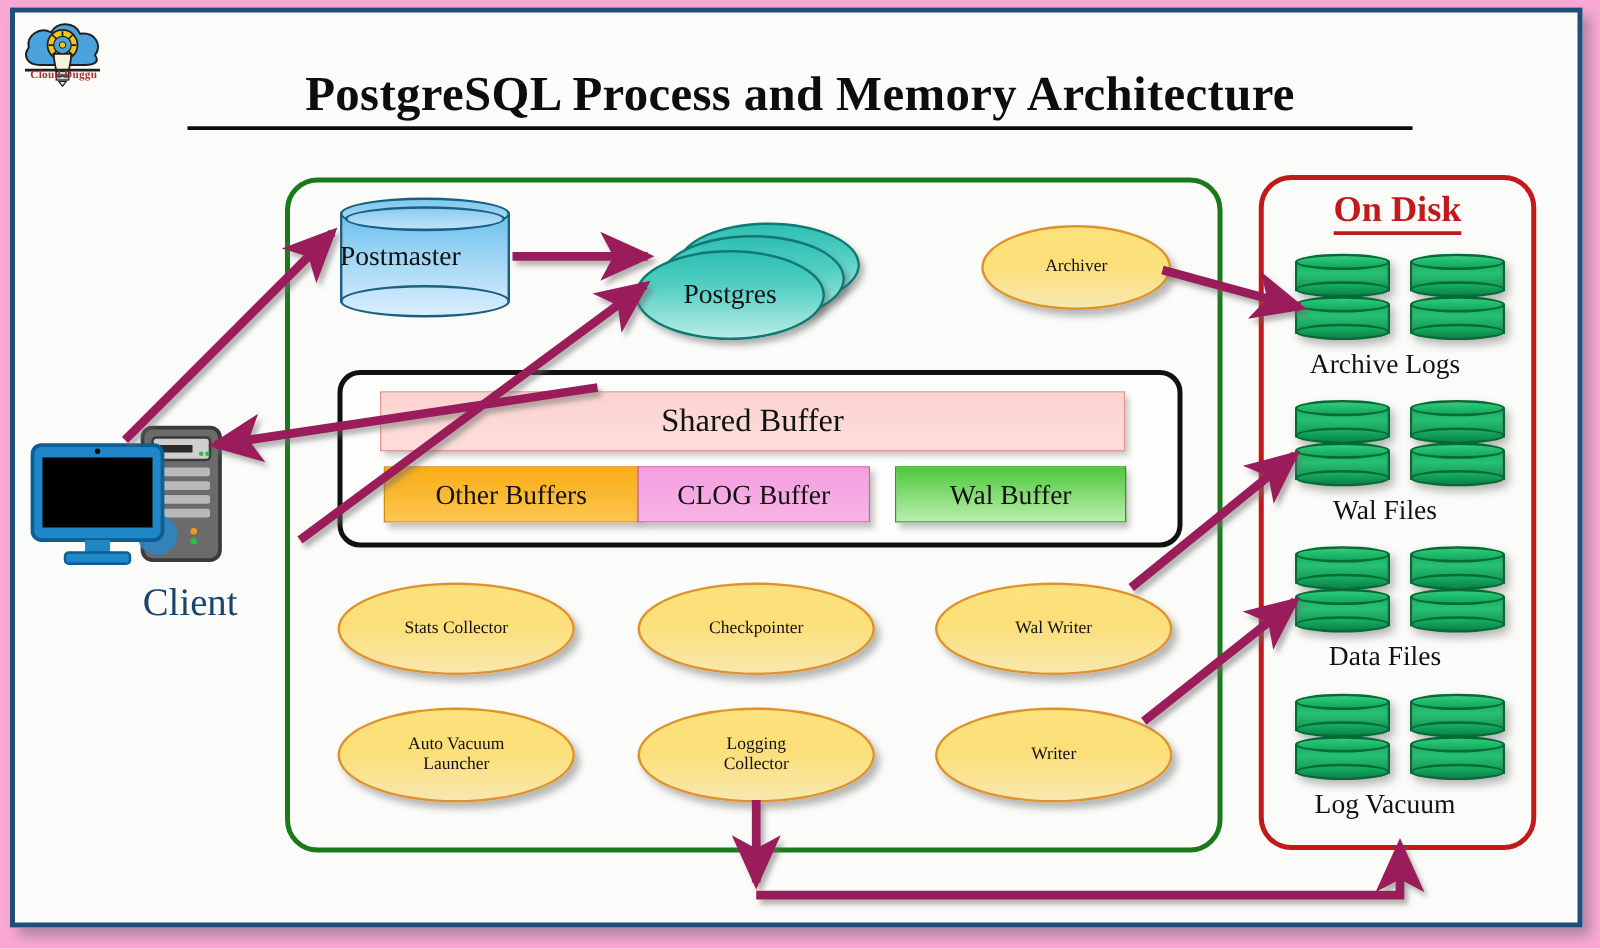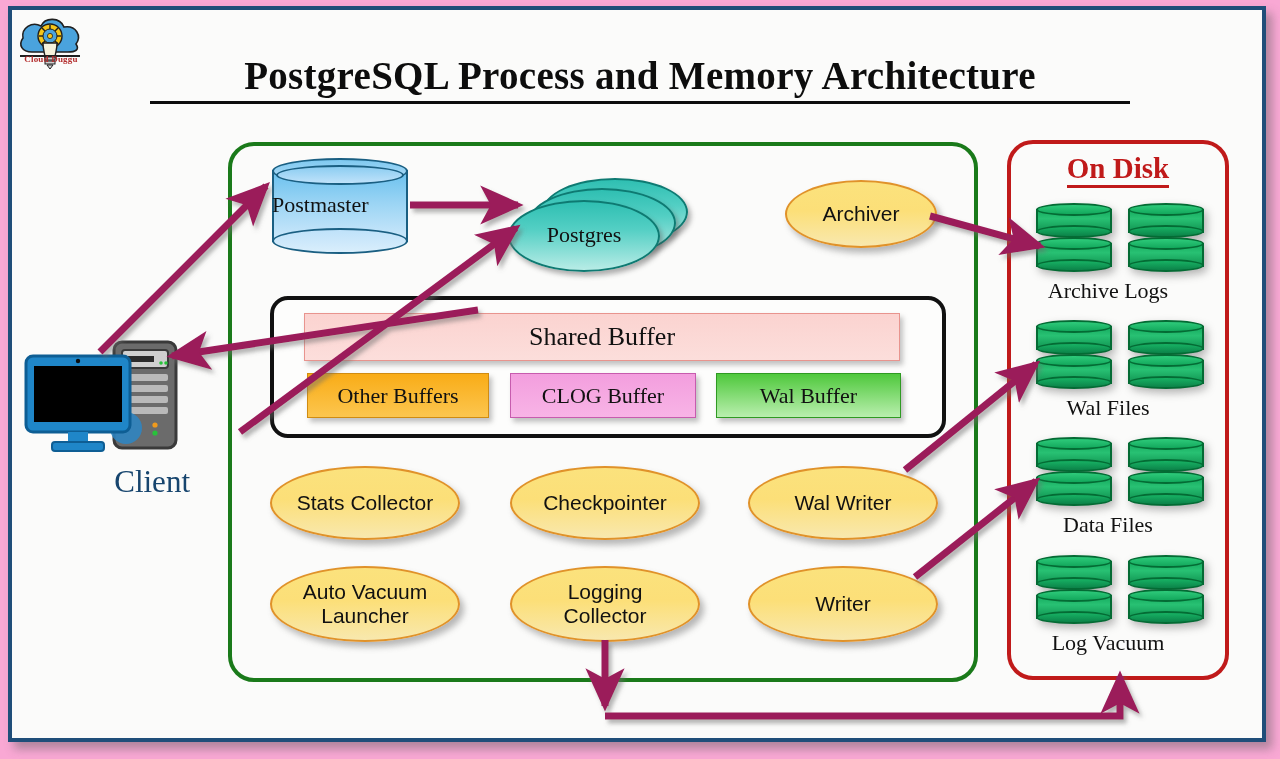--- a/index.html
+++ b/index.html
@@ -115,21 +115,21 @@
     font-family:"Liberation Serif",serif;font-size:22px;color:#111;z-index:6;
   }
 
   
   .yellow-ell{
     position:absolute;border-radius:50%;
     border:2px solid #e0922a;box-sizing:border-box;
     background:linear-gradient(to bottom,#fbe27d 0%,#fcdf78 45%,#f8e8ae 100%);
     box-shadow:4px 5px 6px rgba(90,90,90,.42);
     display:flex;align-items:center;justify-content:center;
-    font-family:Liberation Sans, sans-serif;font-size:21px;color:#111;
+    font-family:Liberation Serif, serif;font-size:14px;color:#111;
     text-align:center;line-height:1.12;
   }
   #archiver{left:785px;top:180px;width:152px;height:68px;}
 
   
   #buffer-box{
     position:absolute;left:270px;top:296px;width:676px;height:142px;
     border:4px solid #111;border-radius:18px;background:#fdfdfc;
     box-sizing:border-box;
   }
@@ -140,21 +140,21 @@
     box-shadow:3px 4px 5px rgba(100,100,100,.38);
     display:flex;align-items:center;justify-content:center;
     font-family:"Liberation Serif",serif;font-size:26px;color:#111;
   }
   .sub-buf{
     position:absolute;height:45px;box-sizing:border-box;
     box-shadow:3px 4px 5px rgba(100,100,100,.4);
     display:flex;align-items:center;justify-content:center;
     font-family:"Liberation Serif",serif;font-size:22px;color:#111;
   }
-  #other-buffers{left:307px;top:373px;width:182px;
+  #other-buffers{left:307px;top:373px;width:204px;
     background:linear-gradient(to bottom,#f9ac17,#fcc64f);border:1px solid #d08c12;}
   #clog-buffer{left:510px;top:373px;width:186px;
     background:linear-gradient(to bottom,#f39ede,#f8b4e6);border:1px solid #c75cae;}
   #wal-buffer{left:716px;top:373px;width:185px;
     background:linear-gradient(to bottom,#4fc83c,#b9efae);border:1px solid #2f9a22;}
 
   
   #stats-collector   {left:270px;top:466px;width:190px;height:74px;}
   #checkpointer      {left:510px;top:466px;width:190px;height:74px;}
   #wal-writer        {left:748px;top:466px;width:190px;height:74px;}

